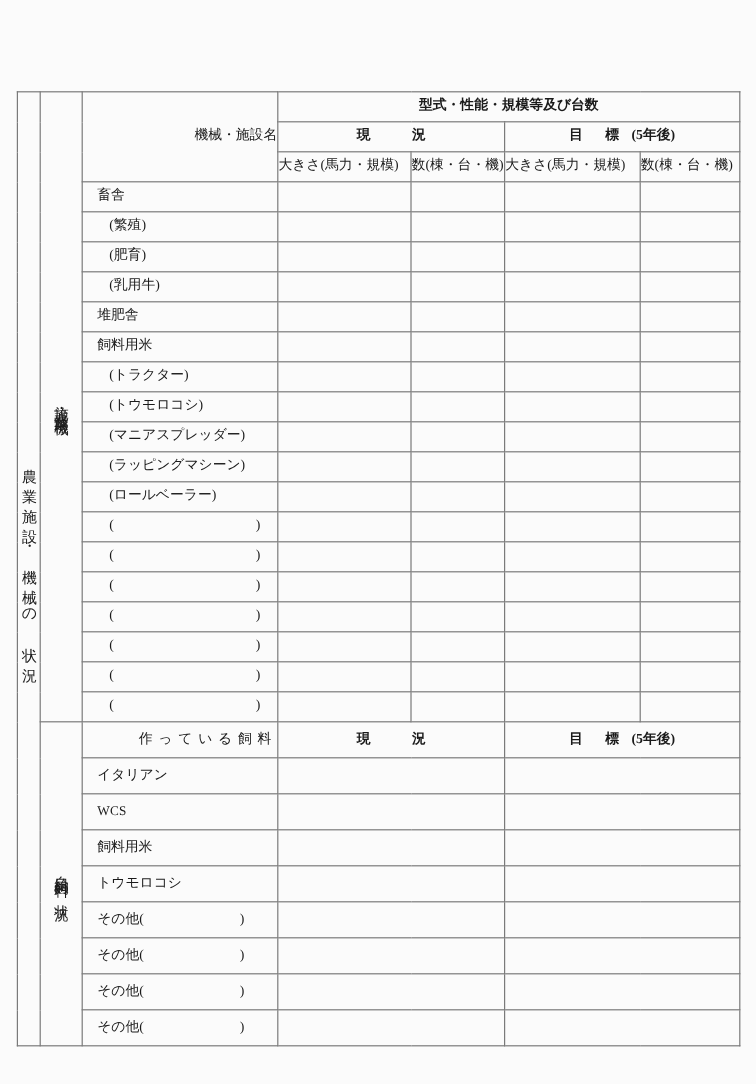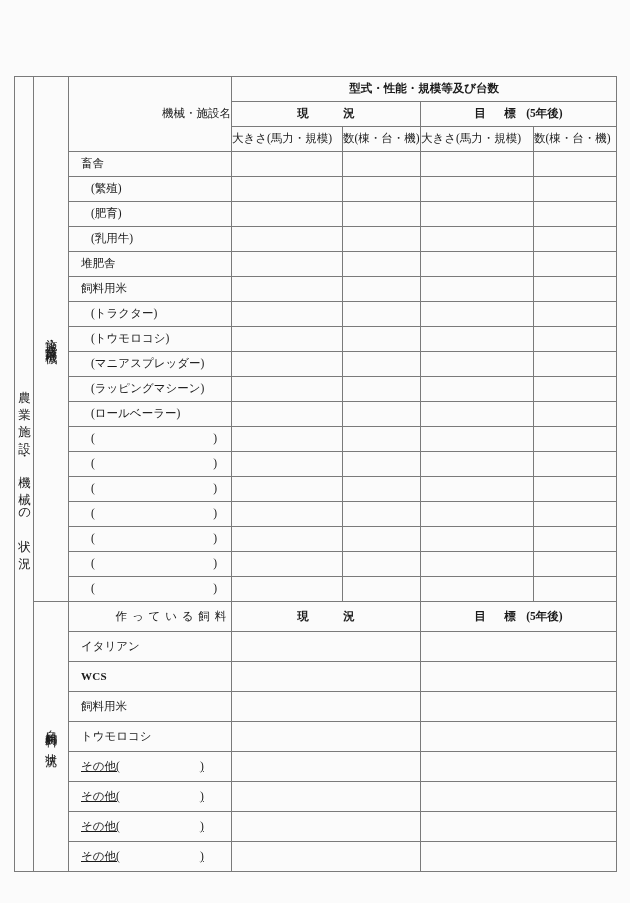--- a/index.html
+++ b/index.html
@@ -109,21 +109,20 @@
     padding-right: 14px;
     box-sizing: border-box;
   }
   .item-paren .pl { }
   .item-paren .spacer { flex: 1 1 auto; }
   .item-paren .pr { }
 
   .other-paren {
     display: inline-flex;
     align-items: baseline;
-    text-decoration: underline;
   }
   .other-paren .blankgap {
     display: inline-block;
     width: 80px;
   }
 
   .mach-title {
     text-align: right;
     font-size: 12.5px;
     height: 72px;
@@ -141,21 +140,20 @@
     height: 24px;
   }
   .blank-cell2 {
     height: 29px;
   }
 
   .latin {
     font-family: "Liberation Serif", serif;
     font-size: 11px;
     letter-spacing: 0.02em;
-    font-weight: bold;
   }
 </style>
 </head>
 <body>
 
 <div id="form-wrap">
   <table class="form-table">
     <colgroup>
       <col style="width:19px">
       <col style="width:35px">

